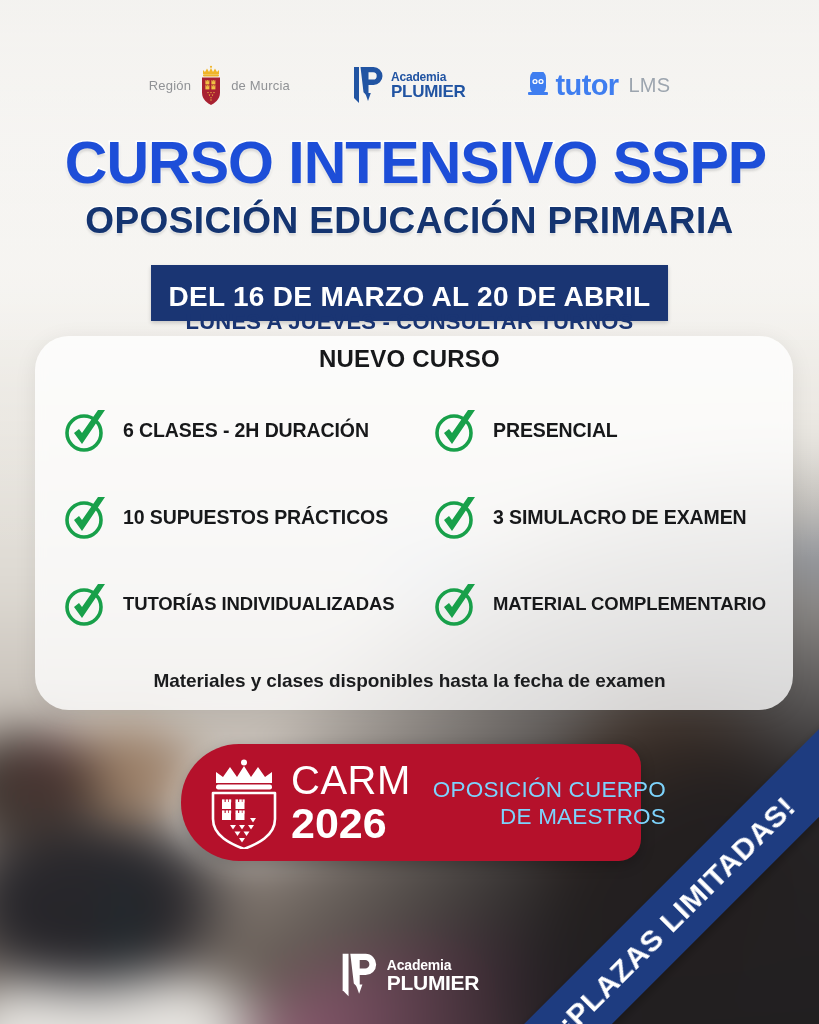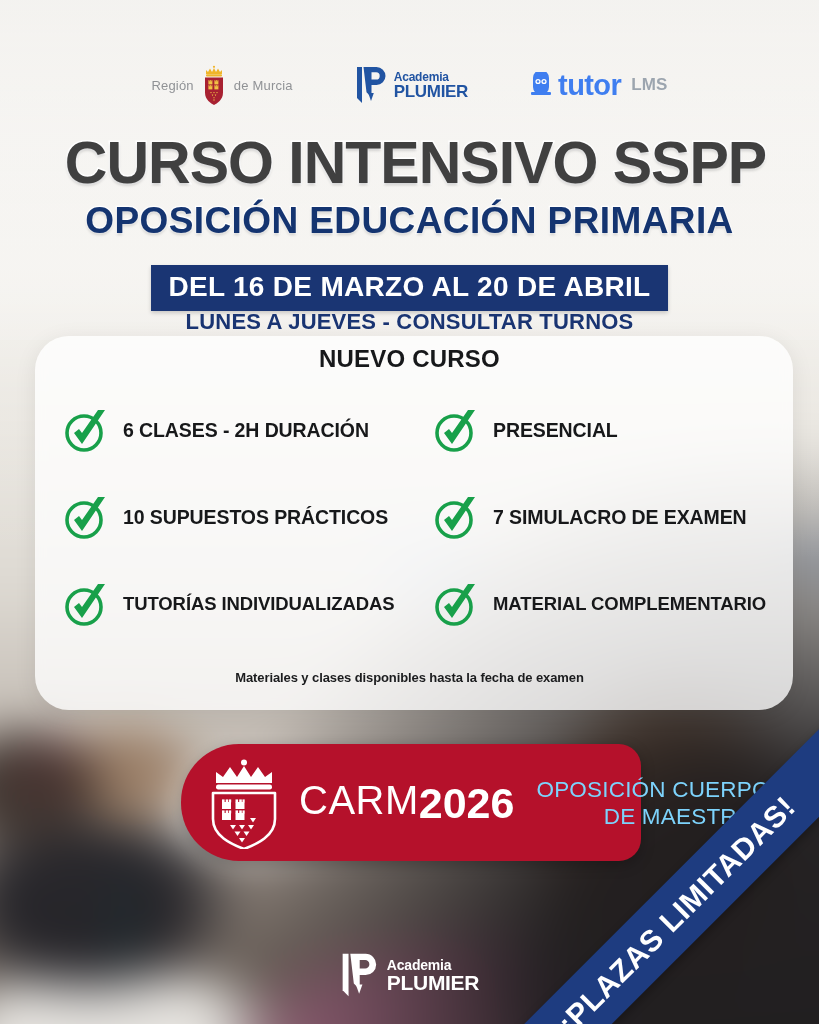--- a/index.html
+++ b/index.html
@@ -80,44 +80,44 @@
   
   .plumier{gap:5px;}
   .plumier .mark{width:34px;height:42px;display:block;}
   .plumier .words{display:flex;flex-direction:column;line-height:1;}
   .plumier .w1{font-size:12px;font-weight:700;color:#1b4fa0;letter-spacing:-.2px;}
   .plumier .w2{font-size:17px;font-weight:800;color:#1b4fa0;letter-spacing:-.3px;}
   
   .tutor{gap:6px;}
   .tutor .mark{width:22px;height:26px;display:block;}
   .tutor .t1{font-size:29px;font-weight:700;color:#3a7bf0;letter-spacing:-.6px;}
-  .tutor .t2{font-size:17px;font-weight:700;color:#9aa3ad;letter-spacing:.2px;margin-left:4px;}
+  .tutor .t2{font-size:20px;font-weight:400;color:#9aa3ad;letter-spacing:.2px;margin-left:4px;}
 
   
   .title-main{
     position:absolute;top:129px;left:12px;right:0;text-align:center;
     font-size:59px;font-weight:800;letter-spacing:-1px;
-    color:#404040;
+    color:#1d4ed8;
     -webkit-text-stroke:3px #ffffff;
     paint-order:stroke fill;
     text-shadow:0 2px 3px rgba(0,0,0,.18);
   }
   .title-sub{
     position:absolute;top:200px;left:0;right:0;text-align:center;
     font-size:37px;font-weight:800;letter-spacing:.4px;
     color:#143470;
     -webkit-text-stroke:2.5px #ffffff;
     paint-order:stroke fill;
     text-shadow:0 2px 3px rgba(0,0,0,.16);
   }
   .date-banner{
     position:absolute;top:265px;left:50%;transform:translateX(-50%);
     background:#1a3573;color:#ffffff;
     font-size:28px;font-weight:800;letter-spacing:.3px;
-    padding:6px 18px 8px 18px;white-space:nowrap;
+    padding:16px 18px 8px 18px;white-space:nowrap;
     box-shadow:0 2px 4px rgba(0,0,0,.18);
   }
   .date-note{
     position:absolute;top:309px;left:0;right:0;text-align:center;
     font-size:22px;font-weight:800;color:#1a3573;letter-spacing:.2px;
   }
 
   
   .card{
     position:absolute;left:35px;top:336px;width:758px;height:374px;
@@ -134,33 +134,33 @@
     position:absolute;left:60px;top:404px;width:740px;
     display:grid;grid-template-columns:370px 370px;
     row-gap:35px;
   }
   .feat{display:flex;align-items:center;gap:11px;}
   .feat .chk{width:52px;height:52px;flex:0 0 52px;display:block;}
   .feat .lbl{font-size:19.5px;font-weight:800;color:#17181a;letter-spacing:-.1px;white-space:nowrap;}
   .feat.small .lbl{font-size:18.5px;}
   .card-note{
     position:absolute;top:670px;left:0;right:0;text-align:center;
-    font-size:13px;font-weight:700;color:#1b1c1e;letter-spacing:-.1px;
+    font-size:19px;font-weight:700;color:#1b1c1e;letter-spacing:-.1px;
   }
 
   
   .carm{
     position:absolute;left:181px;top:744px;width:460px;height:117px;
     background:#b5112b;
     border-radius:58px 22px 22px 58px;
     display:flex;align-items:center;
     box-shadow:0 4px 14px rgba(0,0,0,.25);
   }
   .carm .coa{width:74px;height:92px;margin-left:22px;flex:0 0 74px;display:block;}
-  .carm .stack{margin-left:22px;display:flex;flex-direction:row;line-height:1;justify-content:flex-end;}
+  .carm .stack{margin-left:14px;display:flex;flex-direction:column;line-height:1;justify-content:flex-end;}
   .carm .c1{font-size:40px;font-weight:400;color:#fff;letter-spacing:.5px;}
   .carm .c2{font-size:43px;font-weight:800;color:#fff;letter-spacing:0;margin-top:2px;}
   .carm .right{margin-left:22px;display:flex;flex-direction:column;align-items:flex-end;line-height:1.2;}
   .carm .r1,.carm .r2{font-size:22.5px;font-weight:400;color:#7dd3fc;letter-spacing:.2px;white-space:nowrap;}
 
   
   .ribbon{
     position:absolute;
     width:520px;height:62px;
     right:-118px;bottom:78px;
@@ -320,21 +320,21 @@
       <span class="lbl">10 SUPUESTOS PRÁCTICOS</span>
     </div>
 
     <div class="feat">
       <span class="chk">
         <svg width="52" height="52" viewBox="0 0 52 52">
           <circle cx="24" cy="29" r="17" fill="none" stroke="#18a04a" stroke-width="3.6"></circle>
           <path d="M14 29 L22 40 L45 6 L38 6 L22 29 L19 25 Z" fill="#18a04a"></path>
         </svg>
       </span>
-      <span class="lbl">7 SIMULACRO DE EXAMEN</span>
+      <span class="lbl">3 SIMULACRO DE EXAMEN</span>
     </div>
 
     <div class="feat small">
       <span class="chk">
         <svg width="52" height="52" viewBox="0 0 52 52">
           <circle cx="24" cy="29" r="17" fill="none" stroke="#18a04a" stroke-width="3.6"></circle>
           <path d="M14 29 L22 40 L45 6 L38 6 L22 29 L19 25 Z" fill="#18a04a"></path>
         </svg>
       </span>
       <span class="lbl">TUTORÍAS INDIVIDUALIZADAS</span>

